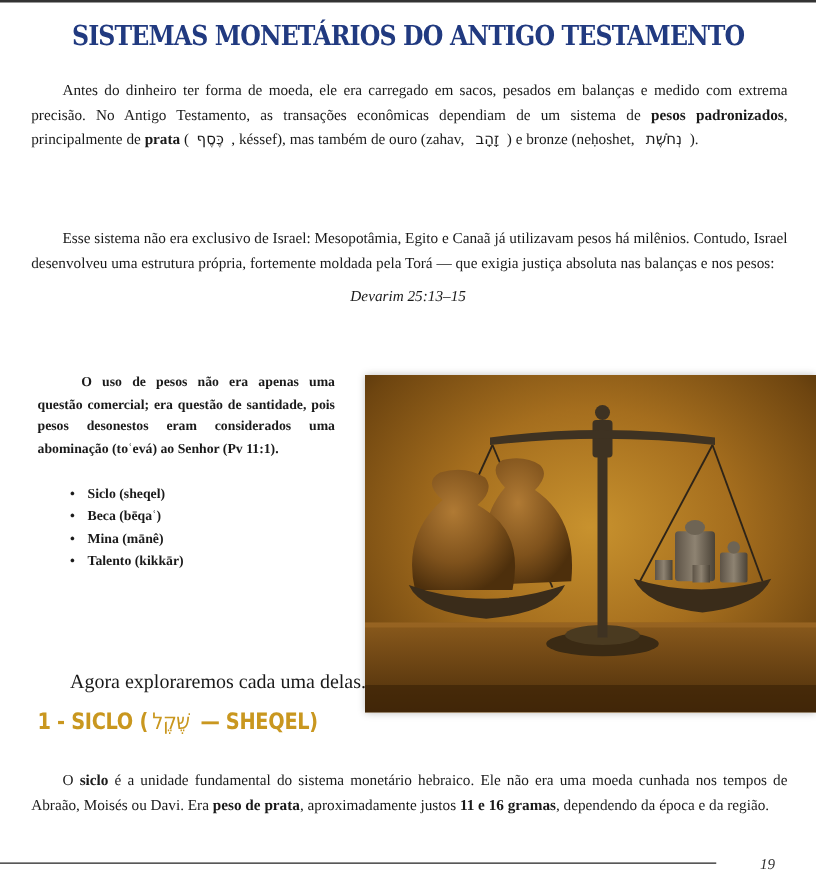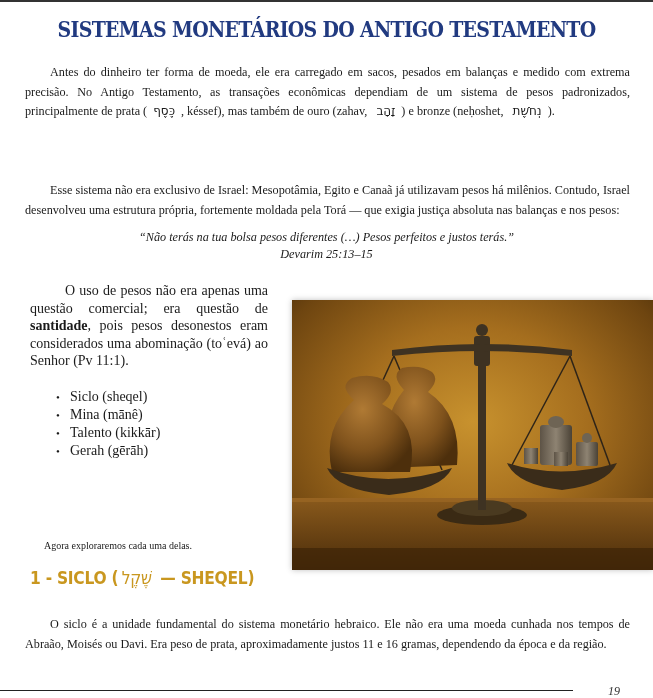--- a/index.html
+++ b/index.html
@@ -37,21 +37,21 @@
     }
     .para {
       position: absolute;
       left: 25px;
       width: 605px;
       text-align: justify;
       text-indent: 25px;
       font-size: 12.2px;
       line-height: 19.5px;
     }
-    .para b { font-weight: normal; margin-top: 44px; }
+    .para b { font-weight: bold; margin-top: 44px; }
     .heb {
       font-family: "DejaVu Sans", sans-serif;
       font-size: 12px;
       line-height: 10px;
       margin: 0 6px;
       direction: rtl;
       unicode-bidi: isolate;
     }
     .p1 { top: 63px; }
     .p2 { top: 181px; }
@@ -60,24 +60,25 @@
       left: 0; top: 229px;
       width: 653px;
       text-align: center;
       font-style: italic;
       font-size: 12.2px;
       line-height: 17px;
     }
     .left-col {
       position: absolute;
       left: 30px;
-      top: 282px;
+      top: 298px;
       width: 238px;
-      font-size: 14px;
+      font-size: 11px;
       line-height: 17.6px;
+      font-weight: bold;
     }
     .left-col .jp {
       text-align: justify;
       text-indent: 35px;
     }
     .left-col ul {
       list-style: none;
       margin: 18px;
       padding: 0;
     }
@@ -88,22 +89,22 @@
     }
     .left-col li::before {
       content: "•";
       position: absolute;
       left: 8px;
       top: 0;
       font-size: 11px;
     }
     .closing {
       position: absolute;
-      left: 44px; top: 536px;
-      font-size: 10px;
+      left: 56px; top: 536px;
+      font-size: 16px;
       text-align: center;
     }
     .section-heading {
       position: absolute;
       left: 30px; top: 568px;
       font-family: "DejaVu Sans", sans-serif;
       font-size: 18px;
       font-weight: bold;
       color: #c9971f;
       letter-spacing: -0.3px;
@@ -150,31 +151,30 @@
 
 <div class="top-rule"></div>
 
 <h1 class="page-title">SISTEMAS MONETÁRIOS DO ANTIGO TESTAMENTO</h1>
 
 <p class="para p1"><span>Antes do dinheiro ter forma de moeda, ele era carregado em sacos, pesados em balanças e medido com extrema precisão. No Antigo Testamento, as transações econômicas dependiam de um sistema de </span><b>pesos padronizados</b><span>, principalmente de </span><b>prata</b><span> (</span><span class="heb">כֶּסֶף</span><span>, késsef), mas também de ouro (zahav, </span><span class="heb">זָהָב</span><span>) e bronze (neḥoshet, </span><span class="heb">נְחֹשֶׁת</span><span>).</span></p>
 
 <p class="para p2">Esse sistema não era exclusivo de Israel: Mesopotâmia, Egito e Canaã já utilizavam pesos há milênios. Contudo, Israel desenvolveu uma estrutura própria, fortemente moldada pela Torá — que exigia justiça absoluta nas balanças e nos pesos:</p>
 
 <div class="quote">
-  <div>“Não terás na tua bolsa pesos diferentes (…) Pesos perfeitos e justos terás.”</div>
   <div>Devarim 25:13–15</div>
 </div>
 
 <div class="left-col">
   <p class="jp"><span>O uso de pesos não era apenas uma questão comercial; era questão de </span><b>santidade</b><span>, pois pesos desonestos eram considerados uma abominação (toʿevá) ao Senhor (Pv 11:1).</span></p>
   <ul>
     <li>Siclo (sheqel)</li>
+    <li>Beca (bēqaʿ)</li>
     <li>Mina (mānê)</li>
     <li>Talento (kikkār)</li>
-    <li>Gerah (gērāh)</li>
   </ul>
 </div>
 
 <p class="closing">Agora exploraremos cada uma delas.</p>
 
 <div class="illustration">
   <svg width="361" height="270" viewBox="0 0 361 270">
     <defs>
       <radialGradient id="bag" cx="40%" cy="35%" r="70%">
         <stop offset="0%" stop-color="#b07a34"></stop>

